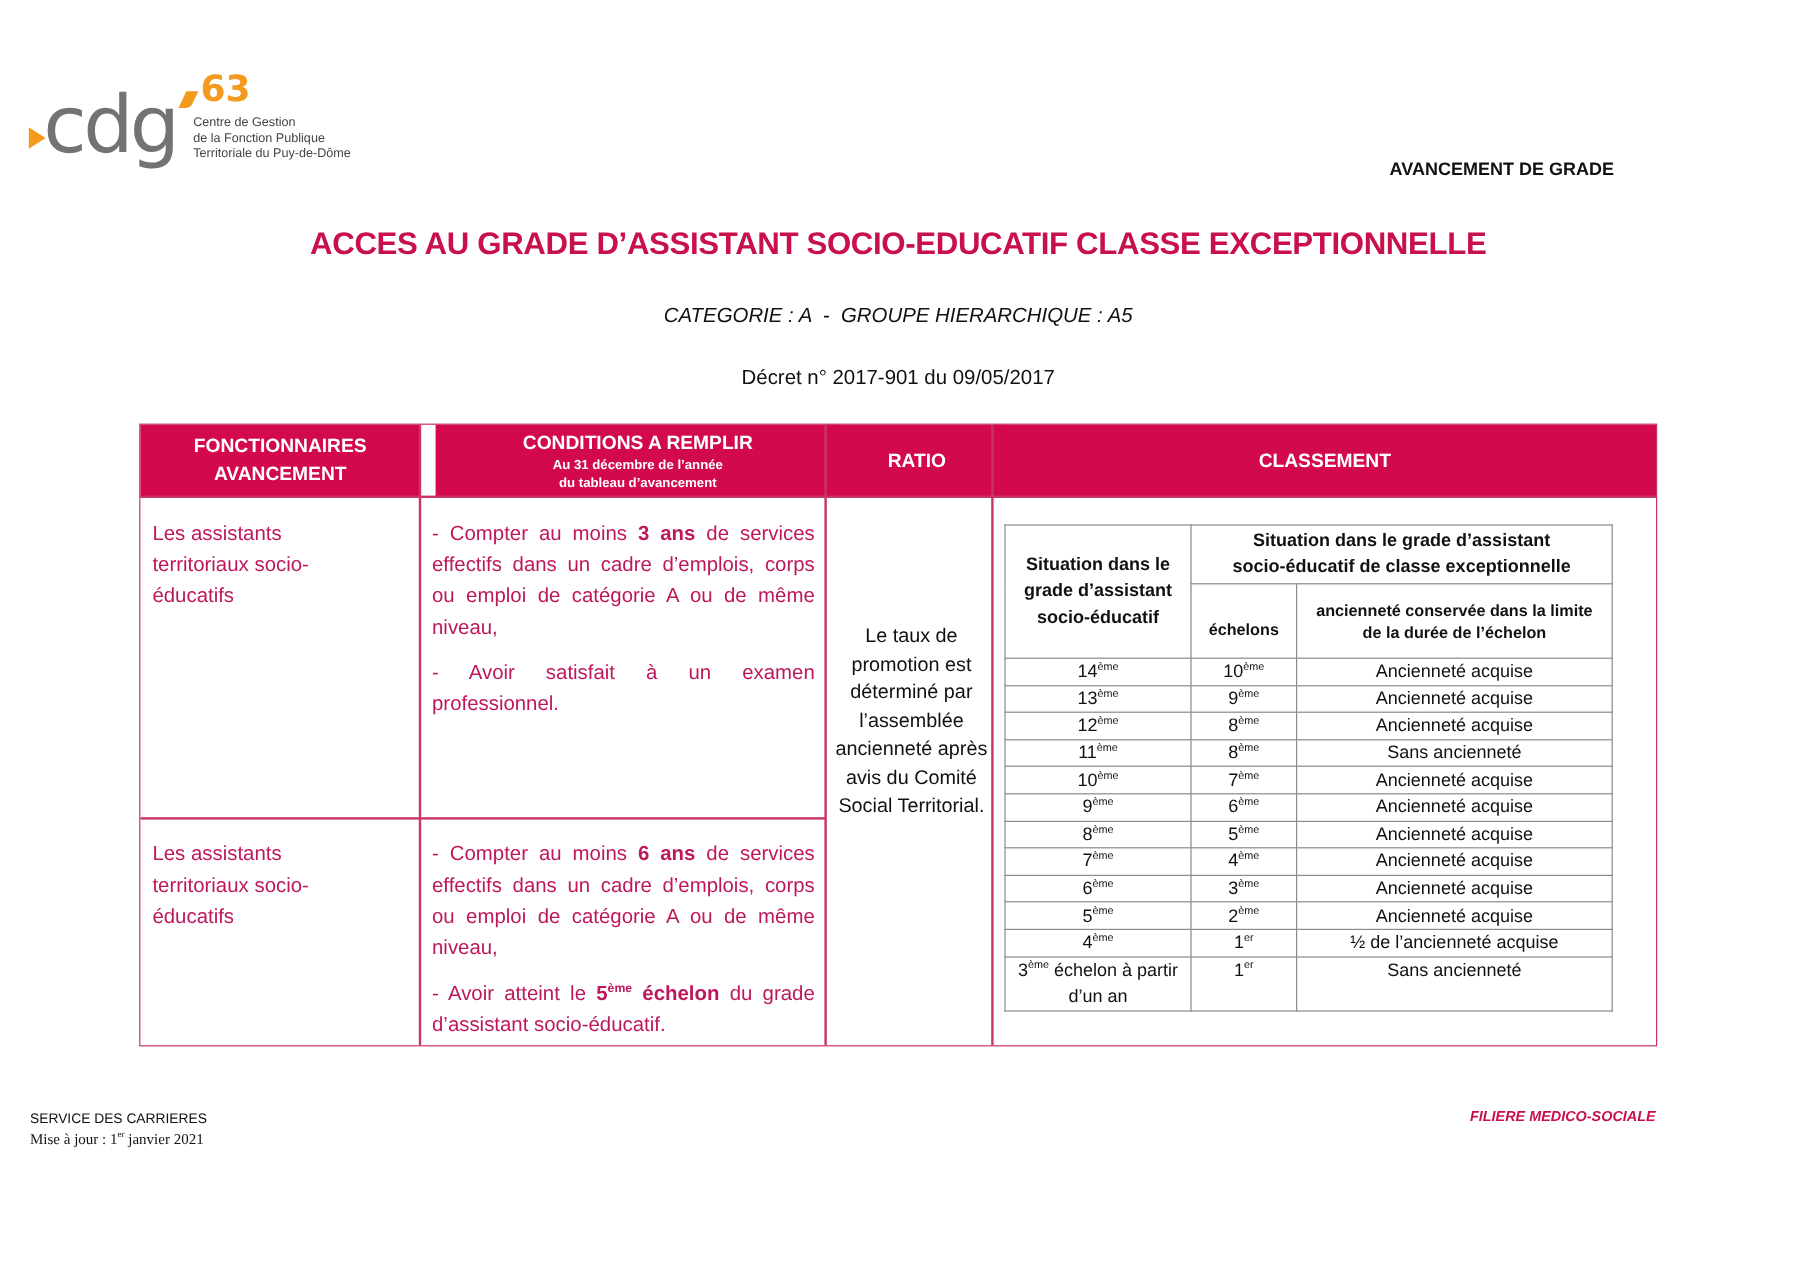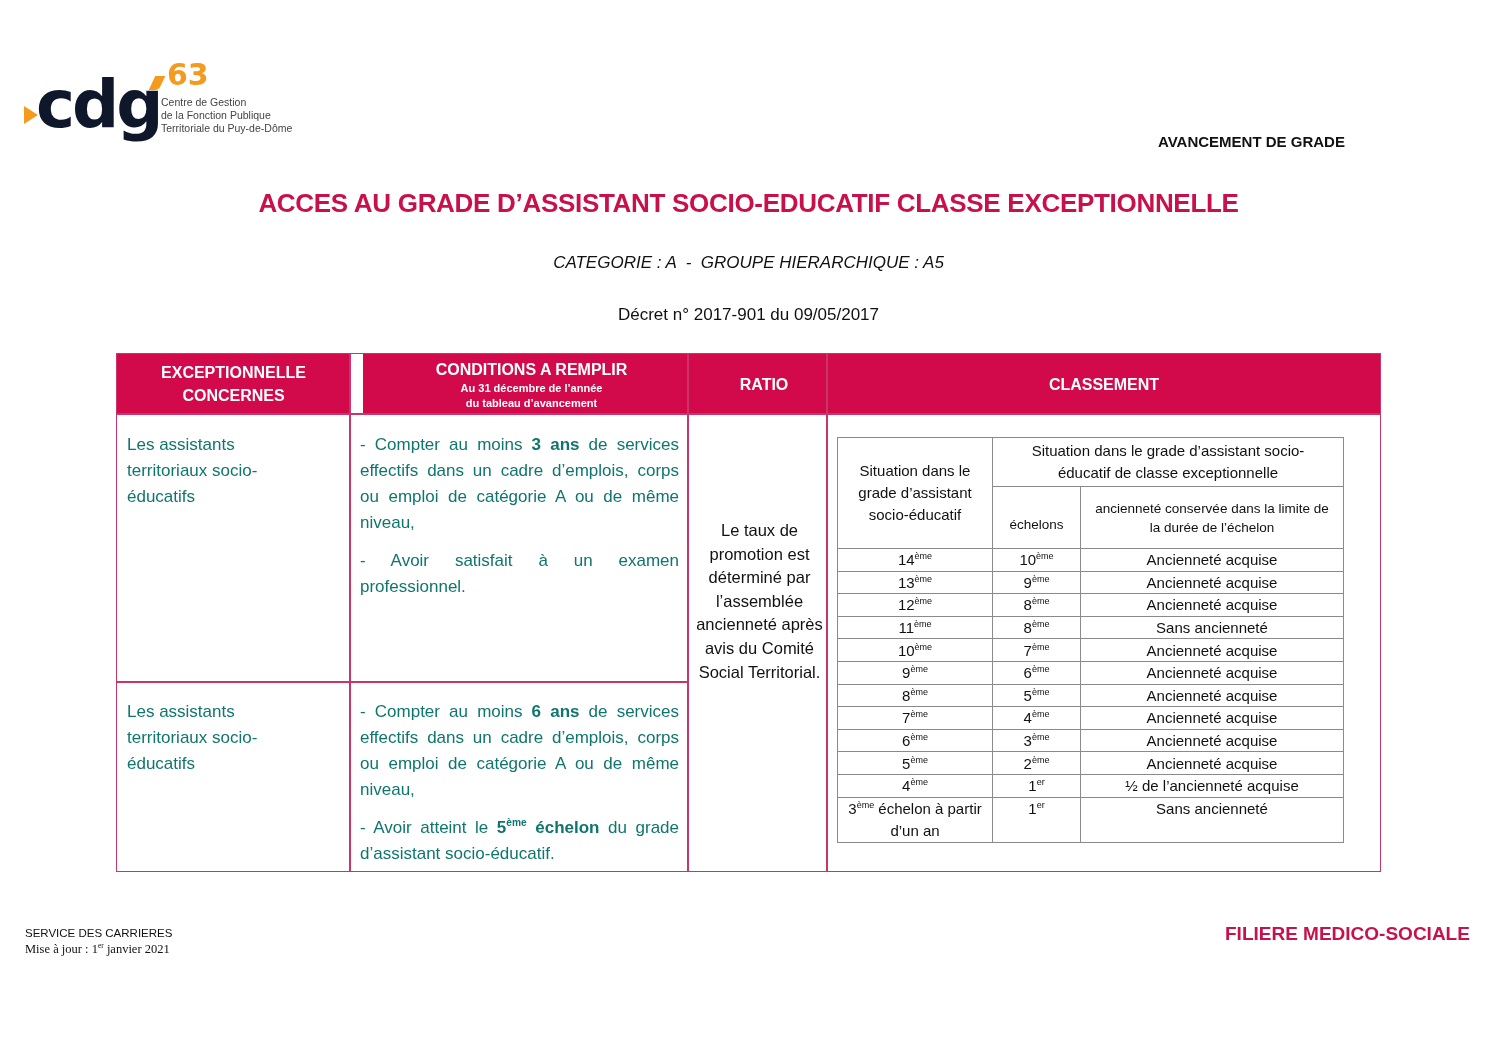--- a/index.html
+++ b/index.html
@@ -1,57 +1,57 @@
 <!DOCTYPE html>
 <html><head>
 <meta charset="utf-8">
 <style>
   * { box-sizing: border-box; margin: 0; padding: 0; }
   html, body { width: 1497px; height: 1058px; background: #ffffff; overflow: hidden; }
   body { position: relative; font-family: "Liberation Sans", sans-serif; color: #111; }
 
   
   .logo { position: absolute; left: 22px; top: 62px; width: 280px; height: 95px; }
-  .logo-cdg { position: absolute; left: 14px; top: 10px; font-family: "DejaVu Sans", sans-serif; font-weight: bold; font-size: 66px; color: #0f172a; letter-spacing: -3px; line-height: 1; }
+  .logo-cdg { position: absolute; left: 14px; top: 10px; font-family: "DejaVu Sans", sans-serif; font-weight: normal; font-size: 66px; color: #737373; letter-spacing: -3px; line-height: 1; }
   .logo-arrow { position: absolute; left: 2px; top: 44px; width: 0; height: 0; border-top: 9px solid transparent; border-bottom: 9px solid transparent; border-left: 14px solid #f39a1f; }
   .logo-comma { position: absolute; left: 130px; top: 14px; width: 10px; height: 14px; background: #f39a1f; transform: skewX(-25deg); border-radius: 0 0 4px 0; }
   .logo-63 { position: absolute; left: 145px; top: -2px; font-family: "DejaVu Sans", sans-serif; font-weight: bold; font-size: 30px; color: #f39a1f; line-height: 1; }
   .logo-text { position: absolute; left: 139px; top: 34px; font-size: 10.5px; line-height: 13px; color: #444; font-family: "Liberation Sans", sans-serif; }
 
   .top-right { position: absolute; left: 1158px; top: 133px; font-weight: bold; font-size: 15px; color: #111; }
 
   .title { position: absolute; left: 0; width: 1497px; top: 188px; text-align: center; font-weight: bold; font-size: 26px; color: #c8104b; letter-spacing: -0.3px; }
   .subtitle { position: absolute; left: 0; width: 1497px; top: 253px; text-align: center; font-style: italic; font-size: 17px; color: #111; white-space: pre; }
   .decret { position: absolute; left: 0; width: 1497px; top: 305px; text-align: center; font-size: 17px; color: #111; }
 
   
   .main { position: absolute; left: 116px; top: 353px; width: 1265px; height: 519px; border: 1.5px solid #c8356a; }
   .hdr { position: absolute; top: 0; height: 60px; background: #d20a4b; color: #fff; font-weight: bold; text-align: center; display: flex; flex-direction: column; justify-content: center; align-items: center; }
   .hdr .big { font-size: 16px; line-height: 23px; }
   .hdr .small { font-size: 11px; line-height: 15px; }
   .vline { position: absolute; top: 0; bottom: 0; width: 1.5px; background: #c8356a; }
   .hline { position: absolute; height: 1.5px; background: #c8356a; }
 
-  .cell-text { position: absolute; font-size: 17px; line-height: 26px; color: #0f766e; }
+  .cell-text { position: absolute; font-size: 17px; line-height: 26px; color: #be185d; }
   .justify { text-align: justify; }
   .para { margin-bottom: 12px; }
   .ratio-text { position: absolute; left: 573px; width: 139px; top: 165px; text-align: center; font-size: 16.5px; line-height: 23.6px; }
 
   sup { font-size: 0.6em; line-height: 0; vertical-align: super; }
 
   
   .inner { position: absolute; left: 720px; top: 83px; width: 507px; border-collapse: collapse; font-size: 15px; color: #111; }
   .inner td, .inner th { border: 1.3px solid #8a8a8a; text-align: center; padding: 0 4px; }
-  .inner th { font-weight: normal; font-size: 15px; line-height: 22px; }
+  .inner th { font-weight: bold; font-size: 15px; line-height: 22px; }
   .inner th.sub { font-size: 13.5px; line-height: 19px; }
   .inner td { height: 22.6px; line-height: 21px; }
 
   .footer-left { position: absolute; left: 25px; top: 925px; font-size: 11.5px; line-height: 16px; color: #111; }
   .footer-left .l2 { font-family: "Liberation Serif", serif; font-size: 12.5px; }
-  .footer-right { position: absolute; left: 1225px; top: 923px; font-weight: bold; font-size: 19px; color: #c8104b; }
+  .footer-right { position: absolute; left: 1225px; top: 923px; font-weight: bold; font-size: 12px; color: #c8104b; font-style: italic; }
 </style>
 </head>
 <body>
 
 <div class="logo">
   <div class="logo-arrow"></div>
   <div class="logo-cdg">cdg</div>
   <div class="logo-comma"></div>
   <div class="logo-63">63</div>
   <div class="logo-text">
@@ -62,21 +62,21 @@
 </div>
 
 <div class="top-right">AVANCEMENT DE GRADE</div>
 <div class="title">ACCES AU GRADE D’ASSISTANT SOCIO-EDUCATIF CLASSE EXCEPTIONNELLE</div>
 <div class="subtitle">CATEGORIE : A  -  GROUPE HIERARCHIQUE : A5</div>
 <div class="decret">Décret n° 2017-901 du 09/05/2017</div>
 
 <div class="main">
 
   <div class="hdr" style="left:0;width:233px;">
-    <div class="big" style="width:170px;">EXCEPTIONNELLE CONCERNES</div>
+    <div class="big" style="width:170px;">FONCTIONNAIRES AVANCEMENT</div>
   </div>
   <div class="hdr" style="left:234px;width:337px;margin-left:12px;">
     <div class="big">CONDITIONS A REMPLIR</div>
     <div class="small">Au 31 décembre de l’année</div>
     <div class="small">du tableau d’avancement</div>
   </div>
   <div class="hdr" style="left:572px;width:150px;">
     <div class="big">RATIO</div>
   </div>
   <div class="hdr" style="left:711px;width:552px;">

